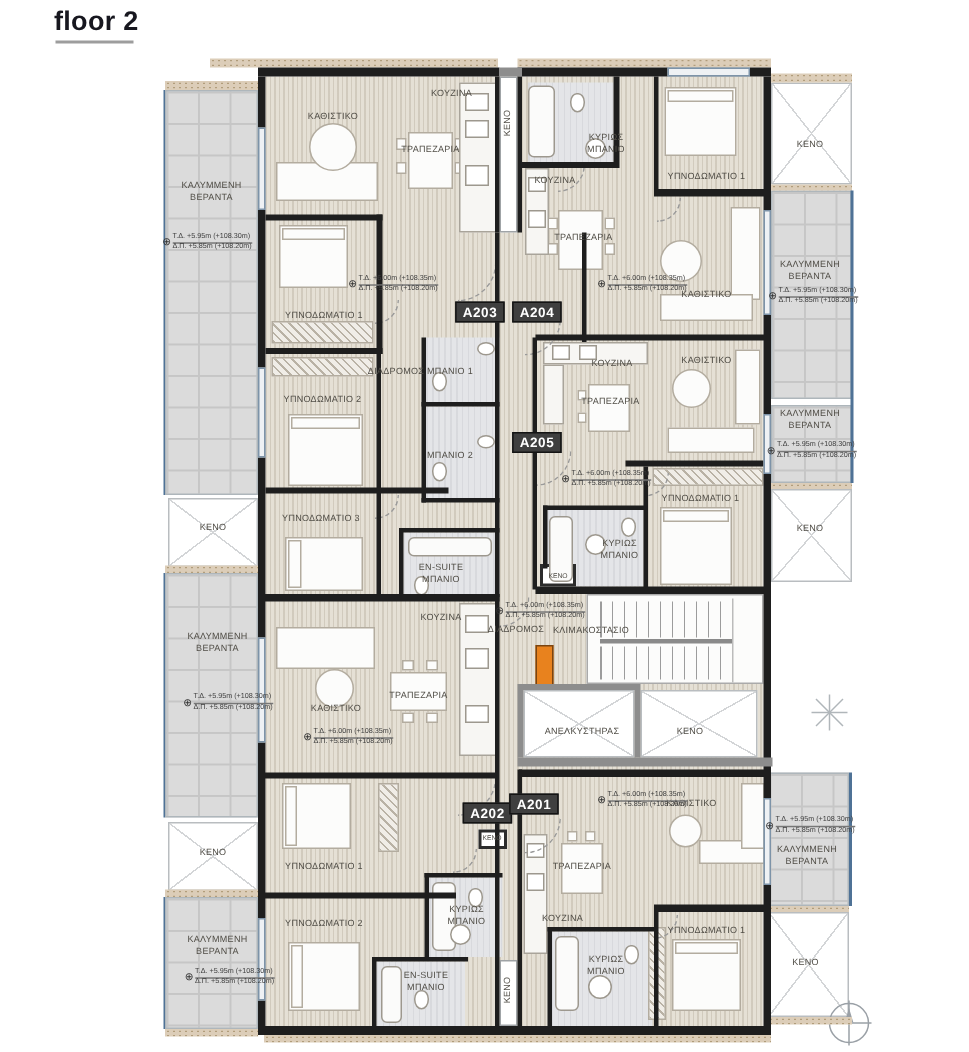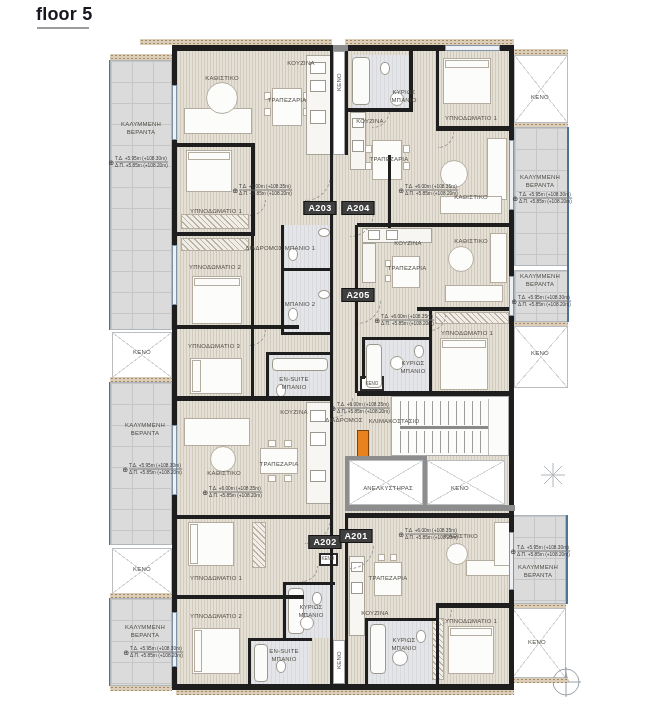--- a/index.html
+++ b/index.html
@@ -45,21 +45,21 @@
   .lvl{position:absolute;transform:translate(-50%,-50%);display:flex;align-items:center;gap:1px;color:#3f3f3f;}
   .lvl .sym{font-size:7px;line-height:1;color:#333;}
   .lvl .txt{font-size:4.8px;line-height:1.25;white-space:nowrap;}
   .lvl .l1{border-bottom:.5px solid #777;}
   .orange{background:#e8821e;border:1px solid #7a4410;}
 </style>
 </head>
 <body>
 
 <div id="canvas">
-  <div class="title">floor 5</div>
+  <div class="title">floor 2</div>
   <div class="title-underline"></div>
 
   <div class="abs floor" style="left:177px;top:51px;width:332px;height:633px"></div>
 
   <div class="abs bathf" style="left:284px;top:225px;width:49px;height:45px"></div>
   <div class="abs bathf" style="left:284px;top:271px;width:49px;height:61px"></div>
   <div class="abs bathf" style="left:269px;top:355px;width:64px;height:41px"></div>
   <div class="abs bathf" style="left:352px;top:55px;width:57px;height:53px"></div>
   <div class="abs bathf" style="left:365px;top:340px;width:64px;height:51px"></div>
   <div class="abs bathf" style="left:286px;top:585px;width:49px;height:53px"></div>

